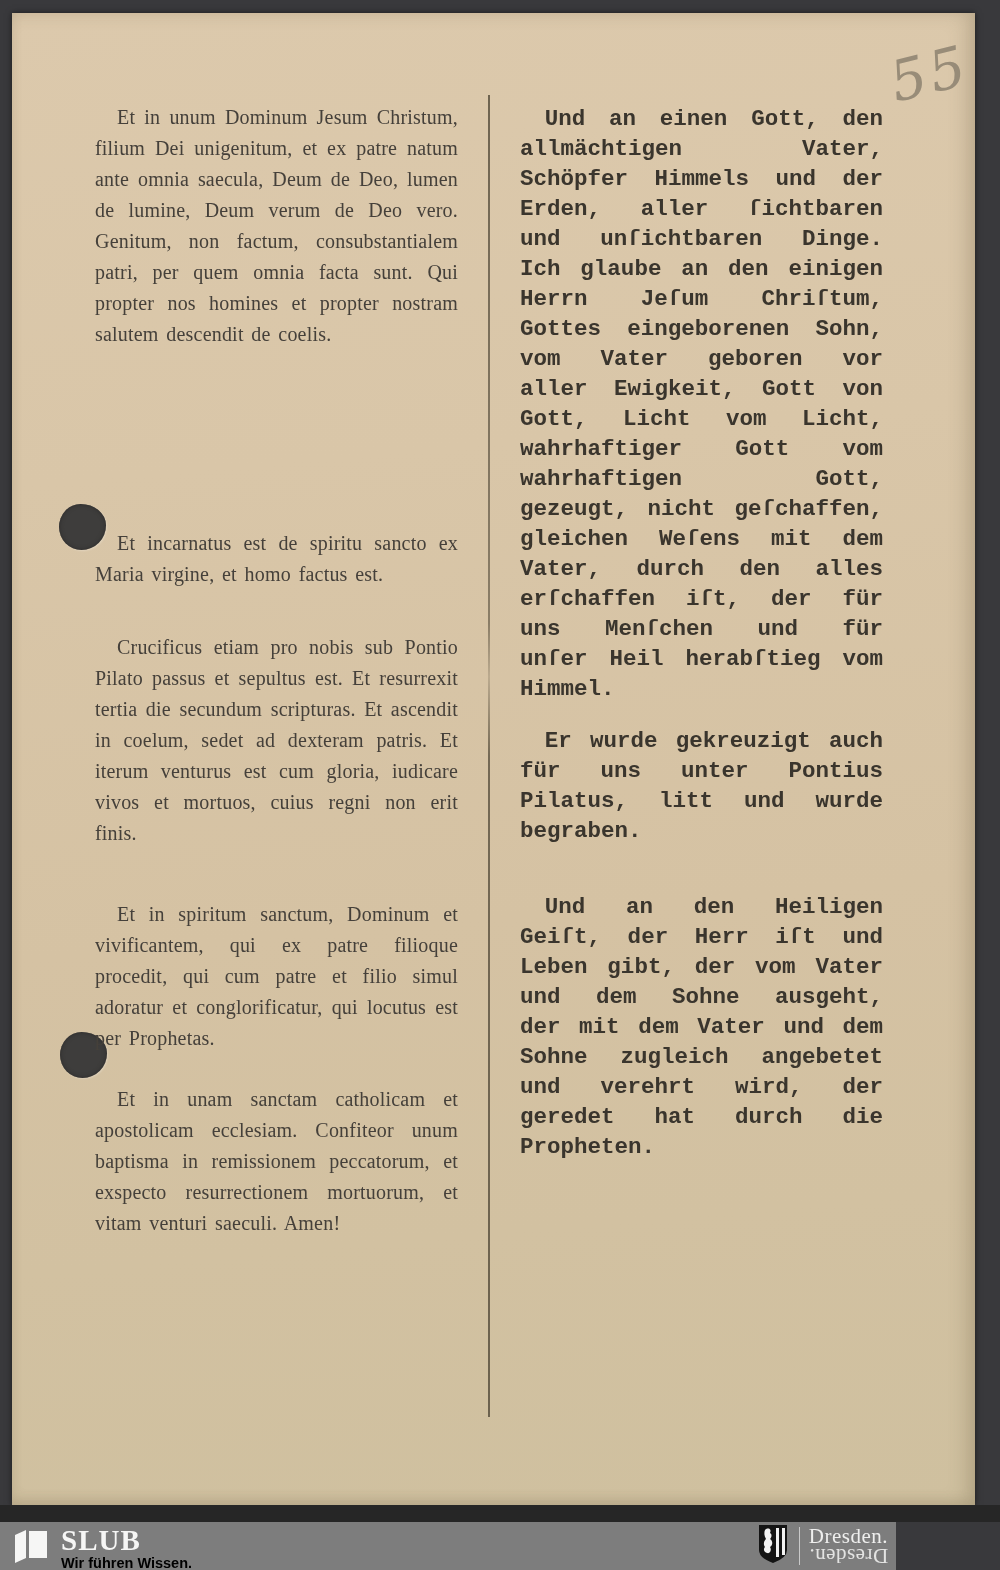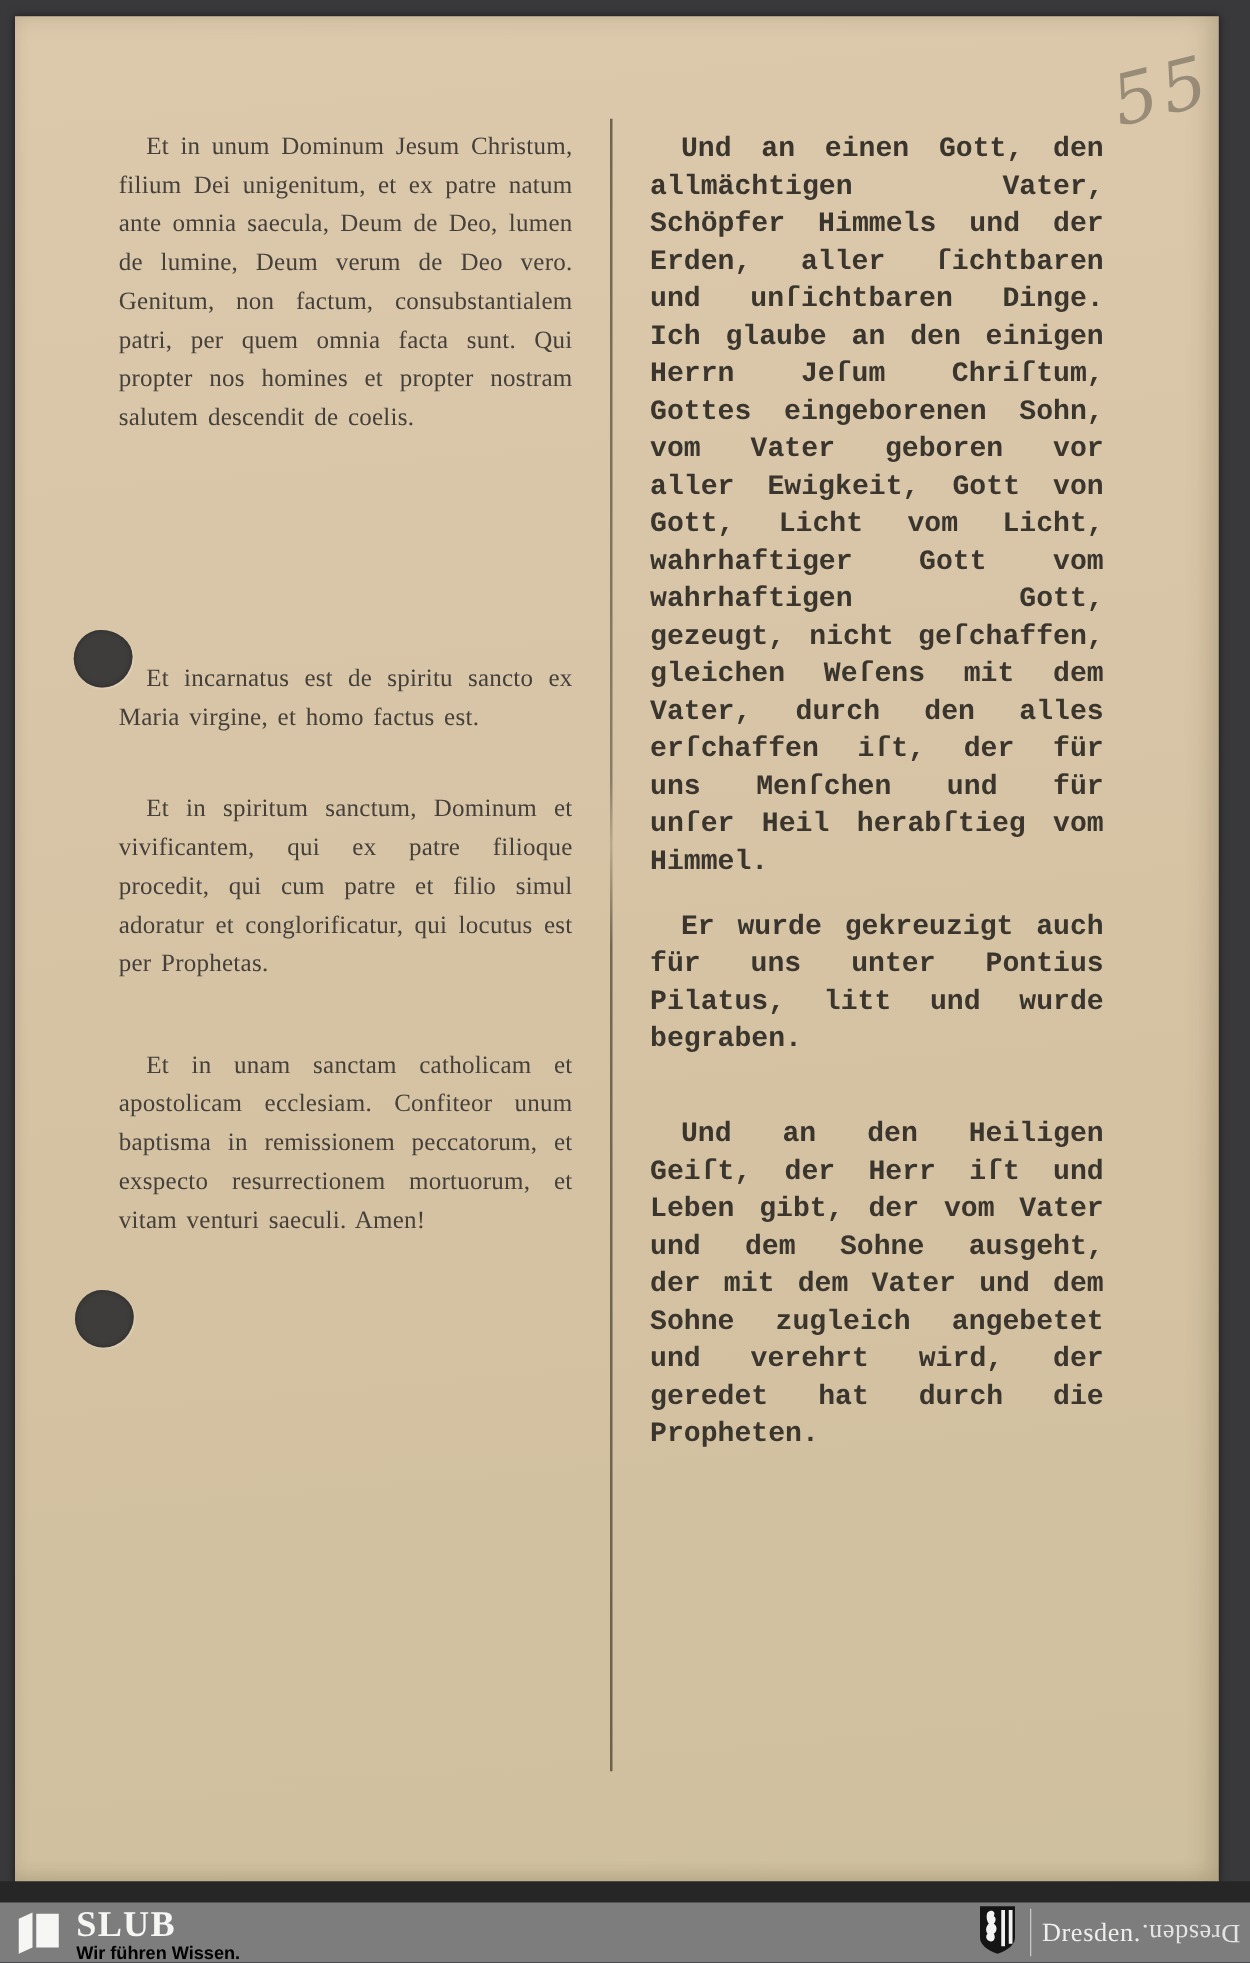--- a/index.html
+++ b/index.html
@@ -97,21 +97,21 @@
   
   .bottom-dark-strip {
     position: absolute;
     left: 0; top: 1505px;
     width: 1000px; height: 17px;
     background: #262626;
   }
   .footer-bar {
     position: absolute;
     left: 0; top: 1522px;
-    width: 1000px; height: 48px;
+    width: 896px; height: 48px;
     background: #7d7d7d;
   }
   .slub-logo {
     position: absolute;
     left: 13px; top: 4px;
     display: flex;
     align-items: flex-start;
   }
   .slub-book-icon { margin-top: 2px; }
   .slub-text-stack { margin-left: 12px; }
@@ -137,20 +137,21 @@
     align-items: center;
     height: 42px;
   }
   .dresden-divider {
     width: 1px; height: 38px;
     background: #c9c9c9;
     margin: 0 9px 0 11px;
   }
   .dresden-text-stack {
     display: flex;
+    flex-direction: column;
     line-height: 19px;
   }
   .dresden-wordmark {
     font-family: "Liberation Serif", serif;
     font-size: 21px;
     color: #efefee;
     letter-spacing: 0.5px;
   }
   .dresden-wordmark.mirrored {
     transform: rotate(180deg);
@@ -166,20 +167,21 @@
   <div class="handwritten-number">55</div>
 
   <div class="column-divider"></div>
 
   <div class="punch-hole top"></div>
   <div class="punch-hole bottom"></div>
 
   <div class="text-column column-latin">
     <p>Et in unum Dominum Jesum Christum, filium Dei unigenitum, et ex patre natum ante omnia saecula, Deum de Deo, lumen de lumine, Deum verum de Deo vero. Genitum, non factum, consubstantialem patri, per quem omnia facta sunt. Qui propter nos homines et propter nostram salutem descendit de coelis.</p>
     <p>Et incarnatus est de spiritu sancto ex Maria virgine, et homo factus est.</p>
+    <p>Crucificus etiam pro nobis sub Pontio Pilato passus et sepultus est. Et resurrexit tertia die secundum scripturas. Et ascendit in coelum, sedet ad dexteram patris. Et iterum venturus est cum gloria, iudicare vivos et mortuos, cuius regni non erit finis.</p>
     <p>Et in spiritum sanctum, Dominum et vivificantem, qui ex patre filioque procedit, qui cum patre et filio simul adoratur et conglorificatur, qui locutus est per Prophetas.</p>
     <p>Et in unam sanctam catholicam et apostolicam ecclesiam. Confiteor unum baptisma in remissionem peccatorum, et exspecto resurrectionem mortuorum, et vitam venturi saeculi. Amen!</p>
   </div>
 
   <div class="text-column column-german">
     <p>Und an einen Gott, den allmächtigen Vater, Schöpfer Himmels und der Erden, aller ſichtbaren und unſichtbaren Dinge. Ich glaube an den einigen Herrn Jeſum Chriſtum, Gottes eingeborenen Sohn, vom Vater geboren vor aller Ewigkeit, Gott von Gott, Licht vom Licht, wahrhaftiger Gott vom wahrhaftigen Gott, gezeugt, nicht geſchaffen, gleichen Weſens mit dem Vater, durch den alles erſchaffen iſt, der für uns Menſchen und für unſer Heil herabſtieg vom Himmel.</p>
     <p>Er wurde gekreuzigt auch für uns unter Pontius Pilatus, litt und wurde begraben.</p>
     <p>Und an den Heiligen Geiſt, der Herr iſt und Leben gibt, der vom Vater und dem Sohne ausgeht, der mit dem Vater und dem Sohne zugleich angebetet und verehrt wird, der geredet hat durch die Propheten.</p>
 
   </div>

